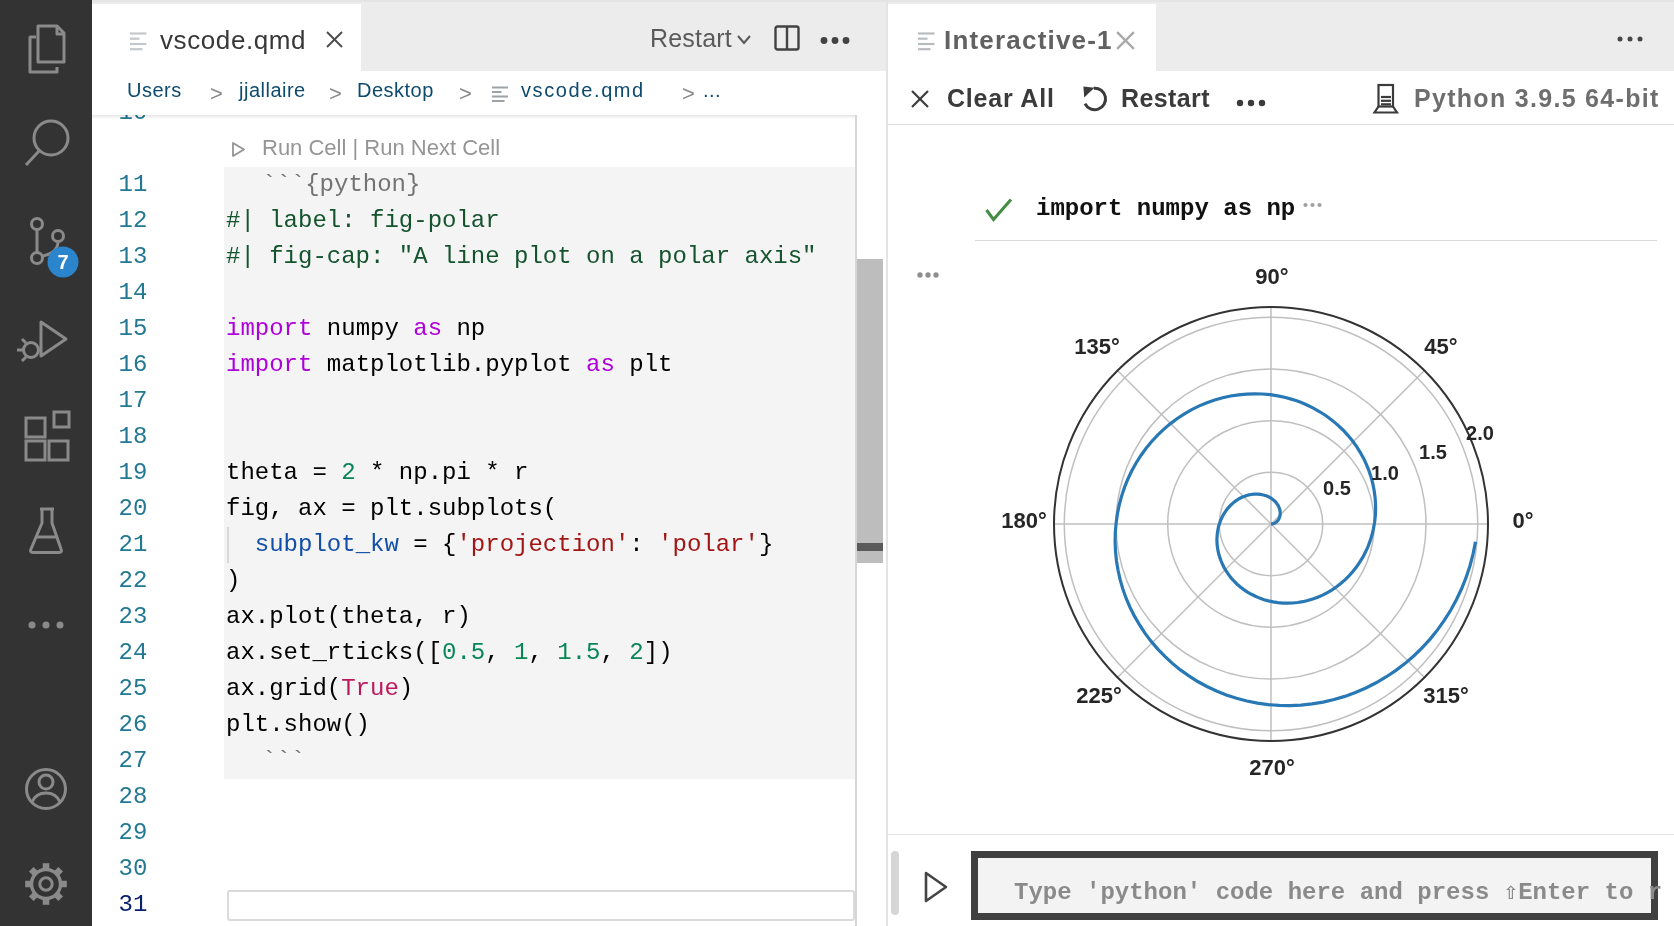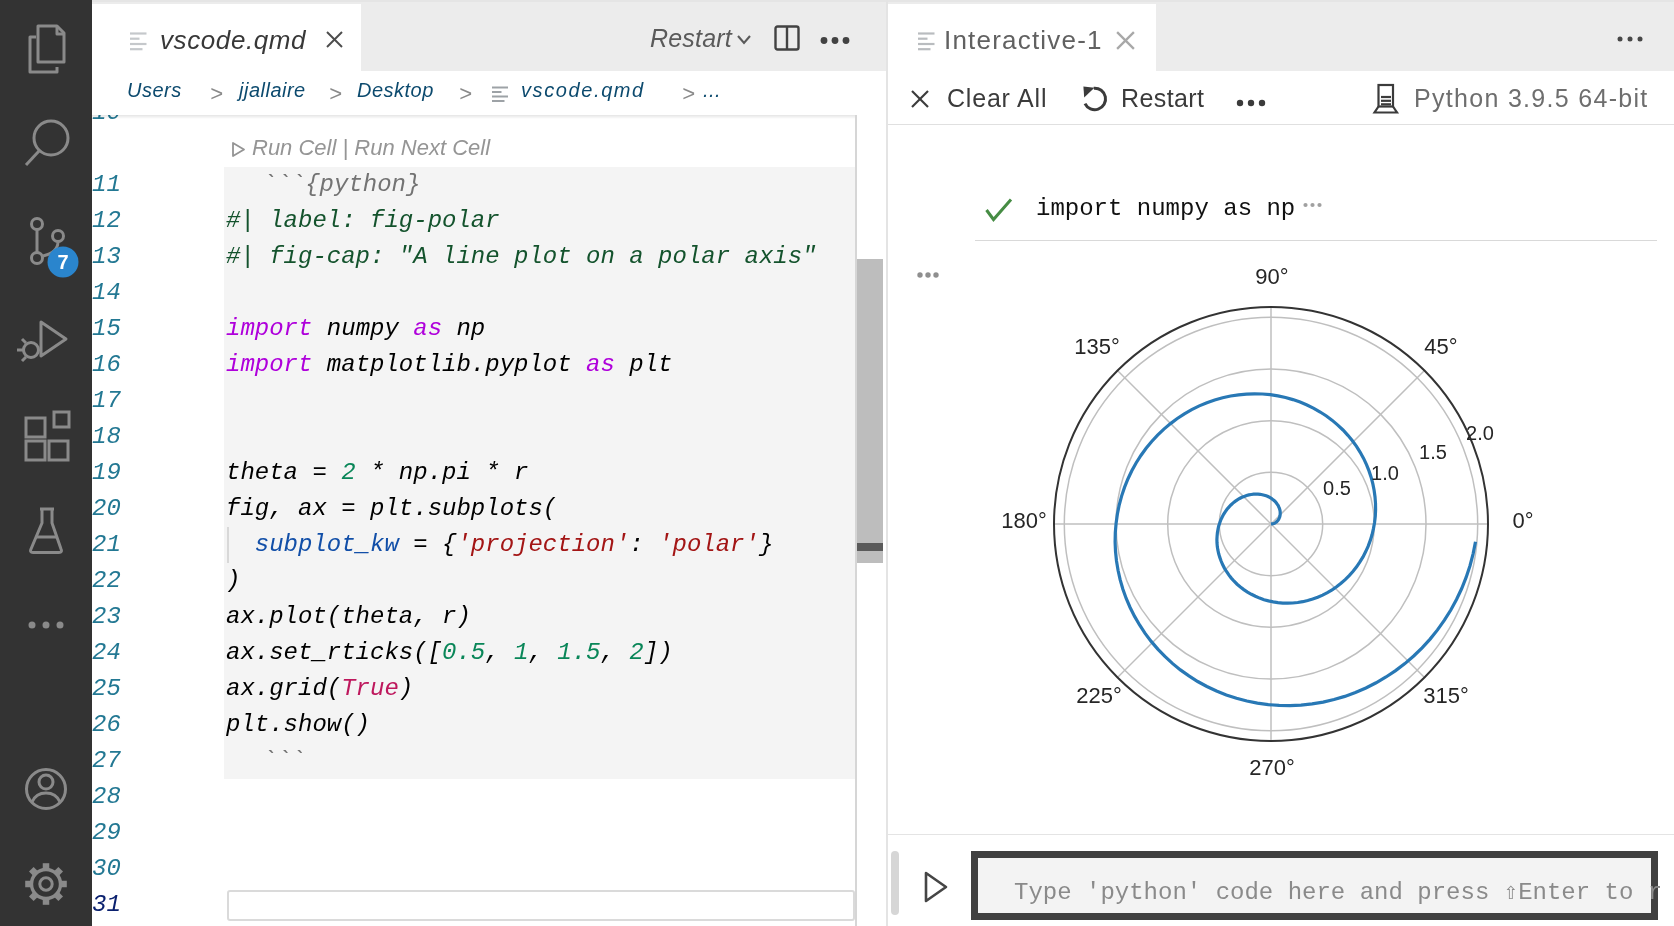--- a/index.html
+++ b/index.html
@@ -1,49 +1,49 @@
 <!DOCTYPE html>
 <html><head><meta charset="utf-8"><style>
 * { margin:0; padding:0; box-sizing:border-box; }
 html,body { width:1674px; height:926px; overflow:hidden; background:#fff; }
 #root { position:absolute; top:0; left:0; width:1674px; height:926px; font-family:"Liberation Sans",sans-serif; overflow:hidden; }
 .abs { position:absolute; }
 
 #abar { left:0; top:0; width:92px; height:926px; background:#333333; }
 
-#editor { left:92px; top:0; width:794px; height:926px; background:#fff;font-style:italic; }
+#editor { left:92px; top:0; width:794px; height:926px; background:#fff; }
 #etabs { left:0; top:0; width:794px; height:71px; background:#ececec; border-top:2px solid #e5e5e5; }
 #etab { left:0; top:2px; width:269px; height:69px; background:#ffffff; }
 .tabicon { position:absolute; left:37px; top:28px; }
 #etab .lbl { position:absolute; left:68px; top:21px; font-size:26px; color:#383838; letter-spacing:0.6px; }
 .xbtn { position:absolute; width:17px; height:17px; }
 
 #ebread { left:0; top:71px; width:794px; height:44px; background:#fff; }
 #ebread span { position:absolute; top:8px; font-size:20px; color:#0c4a6e; letter-spacing:0.5px; white-space:pre; }
 #ebread .sep { color:#8a8a8a; font-size:22px; top:10px; letter-spacing:0; }
 
 #econtent { left:0; top:115px; width:794px; height:811px; background:#fff; overflow:hidden; }
 #cellbg { position:absolute; left:132px; top:52px; width:631px; height:612px; background:#f4f4f4; }
-.ln { position:absolute; left:0; width:82px; text-align:left; font-family:"Liberation Mono",monospace; font-size:24px; line-height:36px; color:#237893; }
+.ln { position:absolute; left:0; width:82px; text-align:center; font-family:"Liberation Mono",monospace; font-size:24px; line-height:36px; color:#237893; }
 .ln.cur { color:#0b216f; }
 .cl { position:absolute; left:134px; font-family:"Liberation Mono",monospace; font-size:24px; line-height:36px; color:#000; white-space:pre; }
 .cl .c { color:#14532d; } .cl .k { color:#af00db; } .cl .n { color:#098658; }
 .cl .s { color:#a31515;text-align:center; } .cl .v { color:#124fa8; } .cl .kb { color:#be185d; }
 .cl s { text-decoration:none; color:#737373;margin-left:36px; }
 .lens { position:absolute; left:134px; height:36px; font-size:22px; line-height:33px; color:#959595; }
 #curline { position:absolute; left:135px; top:775px; width:628px; height:31px; border:2px solid #dadada; border-radius:3px; }
 #indent21 { position:absolute; left:135px; top:412px; width:1.5px; height:36px; background:#d8d8d8; }
 #sepline { position:absolute; left:763px; top:0; width:1.5px; height:811px; background:#d6d6d6; }
 #vthumb { position:absolute; left:765px; top:144px; width:26px; height:304px; background:#bdbdbd; }
 #vmark { position:absolute; left:765px; top:428px; width:26px; height:8px; background:#5a5a5a; }
 #eshadow { position:absolute; left:0; top:0; width:763px; height:4px; background:linear-gradient(rgba(0,0,0,0.10),rgba(0,0,0,0)); }
 
 #divider { left:886px; top:0; width:2px; height:926px; background:#e4e4e4; }
 
-#panel { left:888px; top:0; width:786px; height:779px; background:#fff; }
+#panel { left:888px; top:0; width:786px; height:779px; background:#fff;font-weight:bold; }
 #ptabs { left:0; top:0; width:786px; height:71px; background:#ececec; border-top:2px solid #e5e5e5; }
 #ptab { left:0; top:2px; width:268px; height:69px; background:#ffffff; }
 #ptab .lbl { position:absolute; left:56px; top:21px; font-size:26px; color:#616161; letter-spacing:1.2px; }
 #ptoolbar { left:0; top:71px; width:786px; height:54px; background:#fff; border-bottom:1px solid #e0e0e0; }
 #ptoolbar .t { position:absolute; top:13px; font-size:25px; color:#3b3b3b; letter-spacing:0.8px; }
 #pcontent { left:0; top:125px; width:786px; height:801px; background:#fff; }
 .mono { font-family:"Liberation Mono",monospace; }
 #resulttext { position:absolute; left:148px; top:70px; font-size:24px; color:#111; }
 #resultdots { position:absolute; left:415px; top:76px; }
 #rsep { position:absolute; left:87px; top:115px; width:682px; height:1px; background:#d9d9d9; }
@@ -161,21 +161,21 @@
     <span style="left:429px;letter-spacing:1.6px">vscode.qmd</span>
         <span class="sep" style="left:590px">&gt;</span>
     <span style="left:611px">...</span>
   </div>
   <div id="econtent" class="abs">
     <div id="cellbg"></div>
     <div id="indent21"></div>
     <div class="ln" style="top:-20px">10</div>
 <div class="lens" style="top:16px"><svg width="15" height="17" viewBox="0 0 15 17" style="position:absolute;left:5px;top:10px">
             <path d="M2,2 L13,8.5 L2,15 Z" fill="none" stroke="#949494" stroke-width="1.8" stroke-linejoin="round"></path>
-          </svg><span style="margin-left:26px">Run Cell | Run Next Cell</span></div>
+          </svg><span style="margin-left:36px">Run Cell | Run Next Cell</span></div>
 <div class="ln" style="top:52px">11</div>
 <div class="cl" style="top:52px"><s>```{python}</s></div>
 <div class="ln" style="top:88px">12</div>
 <div class="cl" style="top:88px"><span class="c">#| label: fig-polar</span></div>
 <div class="ln" style="top:124px">13</div>
 <div class="cl" style="top:124px"><span class="c">#| fig-cap: "A line plot on a polar axis"</span></div>
 <div class="ln" style="top:160px">14</div>
 <div class="ln" style="top:196px">15</div>
 <div class="cl" style="top:196px"><span class="k">import</span> numpy <span class="k">as</span> np</div>
 <div class="ln" style="top:232px">16</div>

